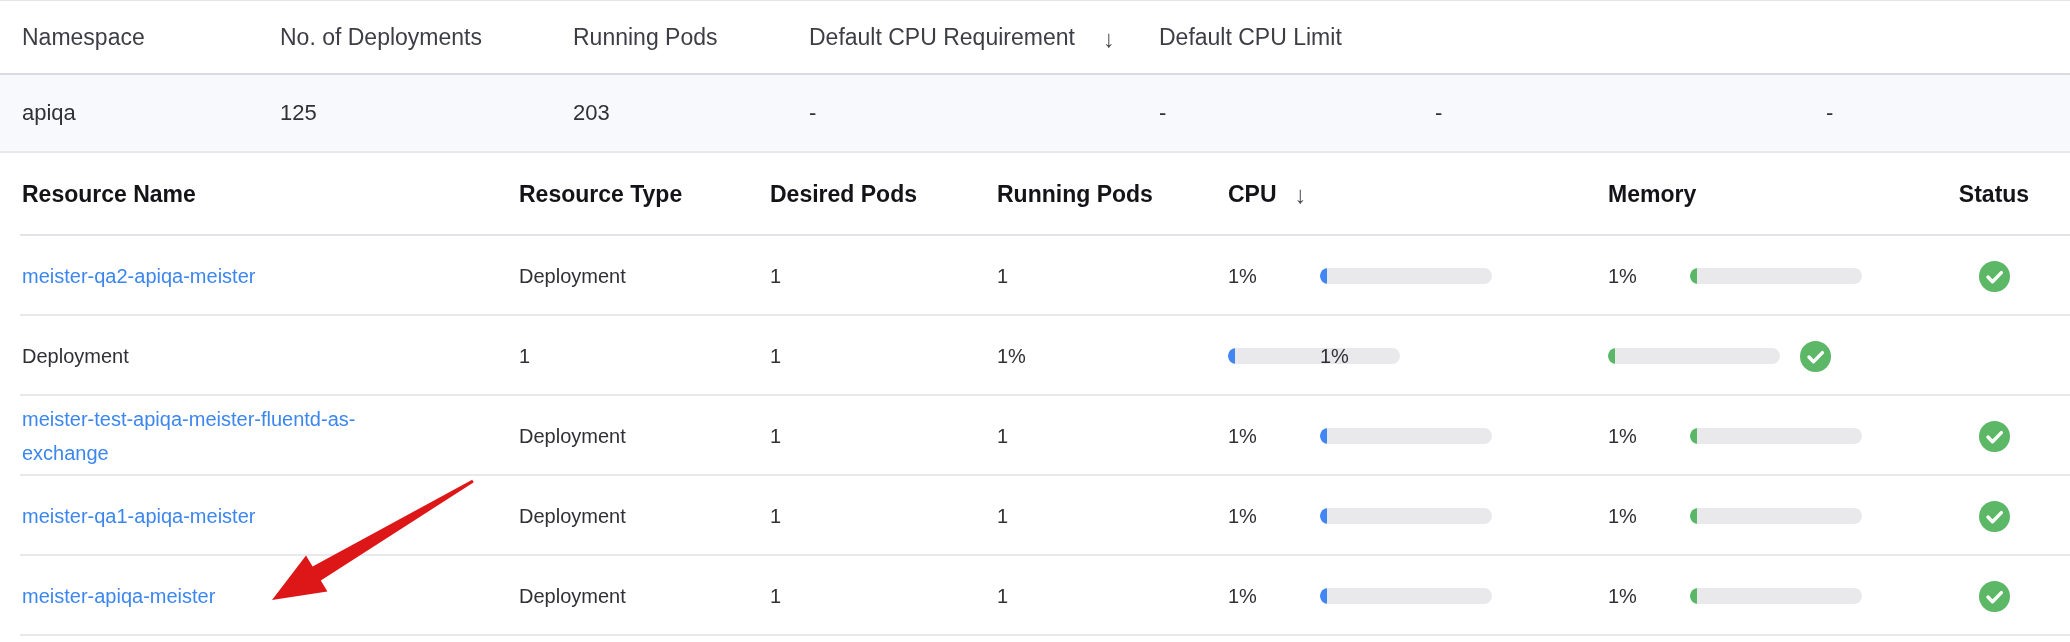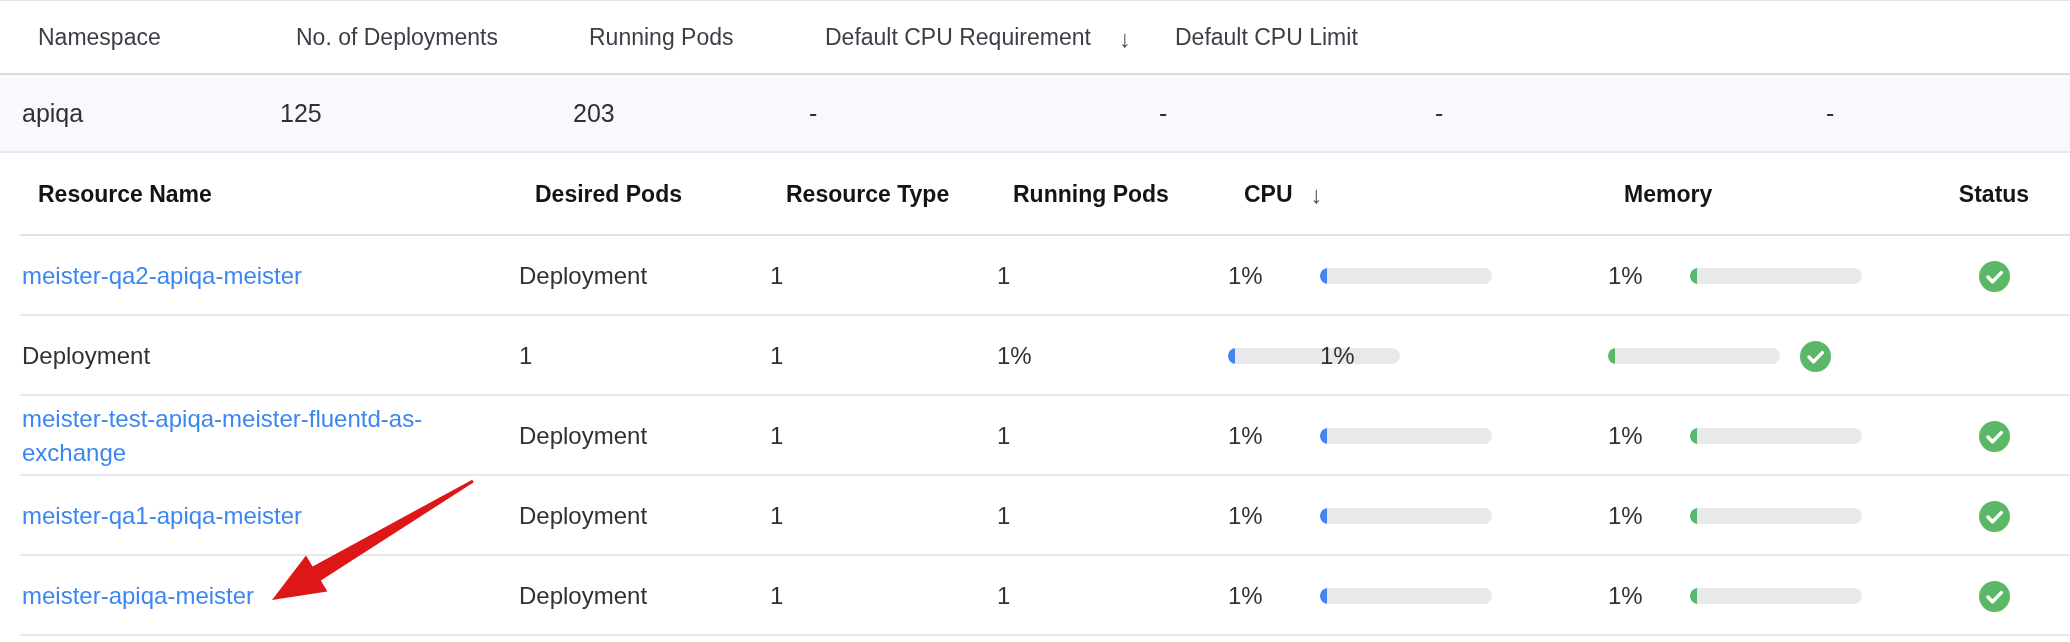--- a/index.html
+++ b/index.html
@@ -4,31 +4,31 @@
 <style>
   * { margin:0; padding:0; box-sizing:border-box; }
   body { background:#fff; font-family:"Liberation Sans","DejaVu Sans",sans-serif; }
   .screen{ position:relative; width:2070px; height:642px; background:#fff; overflow:hidden;
            border-top:1px solid #e4e4e9; }
 
   
   .ns-grid{ display:grid; grid-template-columns:258px 293px 236px 350px 276px 391px 1fr;
             padding:0 22px; align-items:center; }
   .ns-header{ height:74px; color:#3d3d46; font-size:23px; border-bottom:2px solid #d9dbe4; }
-  .ns-header .hcell{ display:flex; align-items:flex-end; gap:28px; white-space:nowrap;margin-left:16px; }
+  .ns-header .hcell{ display:flex; align-items:flex-end; gap:28px; white-space:nowrap; }
   .ns-row{ height:78px; background:#f8f9fd; border-bottom:2px solid #e7e8ee;
-           font-size:25px; color:#303036; }
+           font-size:22px; color:#303036; }
 
   
   .res-grid{ display:grid; grid-template-columns:497px 251px 227px 231px 92px 288px 82px 250px 1fr;
              padding:0 22px; align-items:center; }
   .res-header{ height:83px; font-size:23px; font-weight:700; color:#131318; position:relative; }
   .res-header::after{ content:""; position:absolute; left:20px; right:0; bottom:0; height:2px; background:#e2e2e7; }
-  .res-header .hcell{ display:flex; align-items:center; gap:18px; white-space:nowrap;margin-left:16px; }
-  .res-row{ height:80px; position:relative; font-size:24px; color:#303036; }
+  .res-header .hcell{ display:flex; align-items:center; gap:18px; white-space:nowrap; }
+  .res-row{ height:80px; position:relative; font-size:20px; color:#303036; }
   .res-row::after{ content:""; position:absolute; left:20px; right:0; bottom:0; height:2px; background:#e9e9ed; }
   .status-col{ justify-self:center; display:flex; align-items:flex-end; }
 
   .res-link{ color:var(--link,#3c86ef); max-width:415px; line-height:34px; cursor:pointer;
              overflow-wrap:break-word; text-decoration:none; display:inline-block; }
 
   .sort-arrow{ font-size:24px; color:#4a4a52; line-height:1; cursor:pointer; }
   .sort-arrow::before{ content:"\2193"; }
 
   .bar{ width:172px; height:16px; border-radius:8px; background:var(--track,#e9e9eb); overflow:hidden; }
@@ -73,24 +73,24 @@
       <div>-</div>
     </div>
   </div>
 
   <div>
     <div class="res-grid res-header">
       <div class="hcell">
           <span>Resource Name</span>
         </div>
       <div class="hcell">
+          <span>Resource Type</span>
+        </div>
+      <div class="hcell">
           <span>Desired Pods</span>
-        </div>
-      <div class="hcell">
-          <span>Resource Type</span>
         </div>
       <div class="hcell">
           <span>Running Pods</span>
         </div>
       <div class="hcell">
         <span>CPU</span>
         <span class="sort-arrow"></span>
       </div>
       <div></div>
       <div class="hcell">

